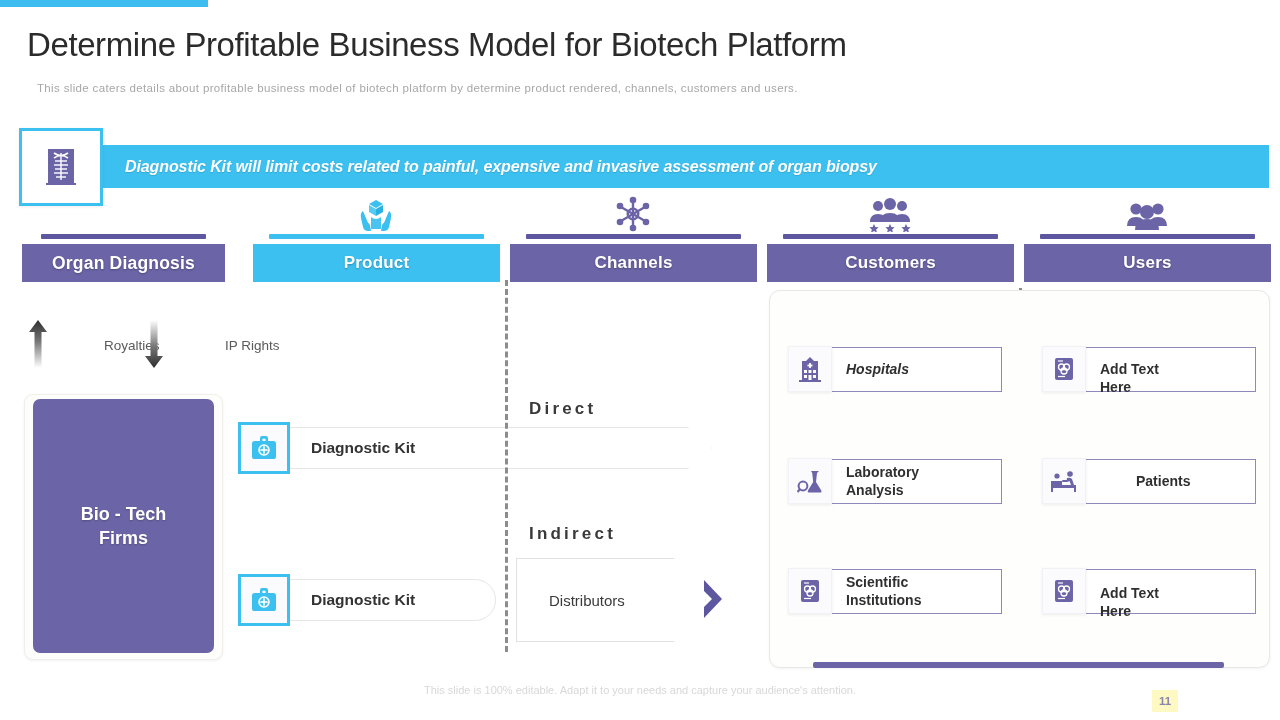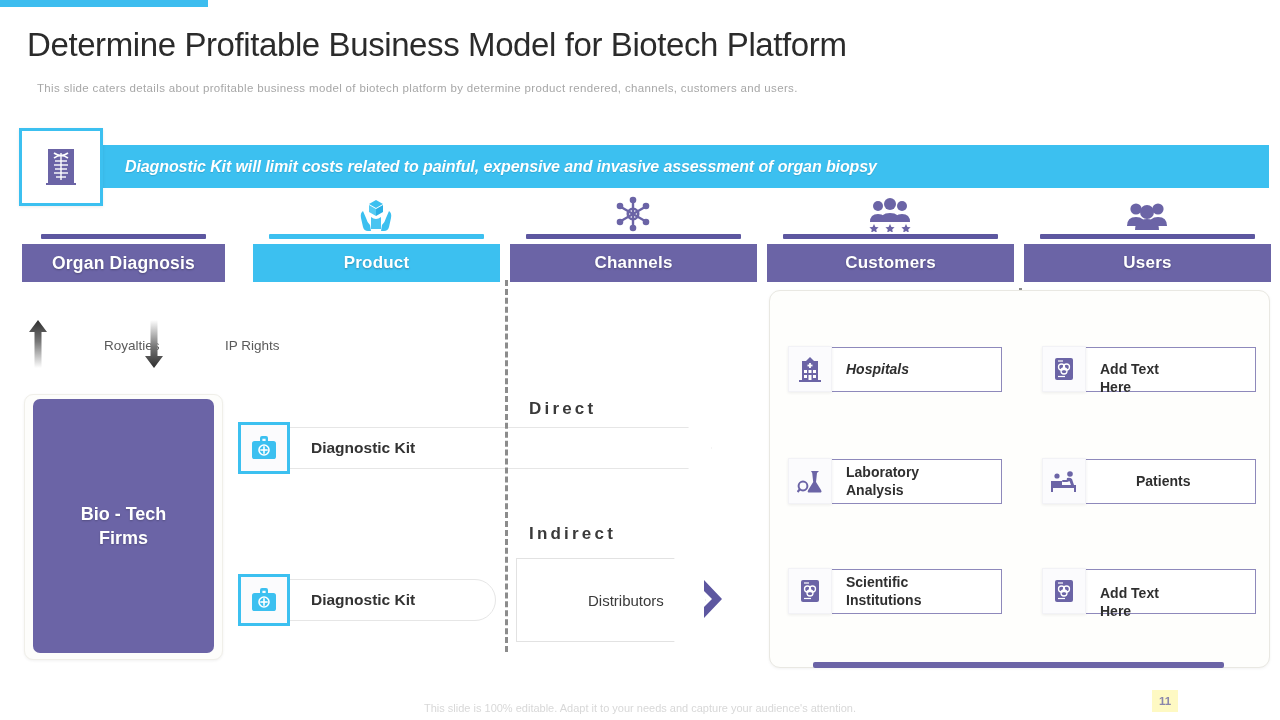--- a/index.html
+++ b/index.html
@@ -164,21 +164,21 @@
   #chan-direct { left: 529px; top: 399px; }
   #chan-indirect { left: 529px; top: 524px; }
 
   
   .dist-box {
     position: absolute; left: 516px; top: 558px;
     width: 190px; height: 84px;
     background: #ffffff; border: 1px solid #e2e2e2;
     clip-path: polygon(0 0, calc(100% - 32px) 0, 100% 50%, calc(100% - 32px) 100%, 0 100%);
     display: flex; align-items: center;
-    padding-left: 71px;
+    padding-left: 32px;
     font-size: 15px; color: #3a3a3a;
   }
   .dist-chevron {
     position: absolute; left: 702px; top: 578px;
   }
 
   
   .panel {
     position: absolute; left: 769px; top: 290px;
     width: 501px; height: 378px;
@@ -207,21 +207,21 @@
   }
   .entity-label {
     position: absolute;
     font-size: 14px; font-weight: bold; color: #2f2f2f;
     line-height: 1.25;
     z-index: 4;
   }
 
   
   .footer-note {
-    position: absolute; left: 0; top: 702px; width: 1280px;
+    position: absolute; left: 0; top: 684px; width: 1280px;
     text-align: center; font-size: 11px; color: #d8d8d8;
   }
   .page-num {
     position: absolute; right: 10px; top: 690px;
     width: 26px; height: 22px;
     background: #fef9c3; color: #8a86ab;
     font-size: 11.5px;
     display: flex; align-items: center; justify-content: center; font-weight: bold;
   }
   .bottom-edge {

